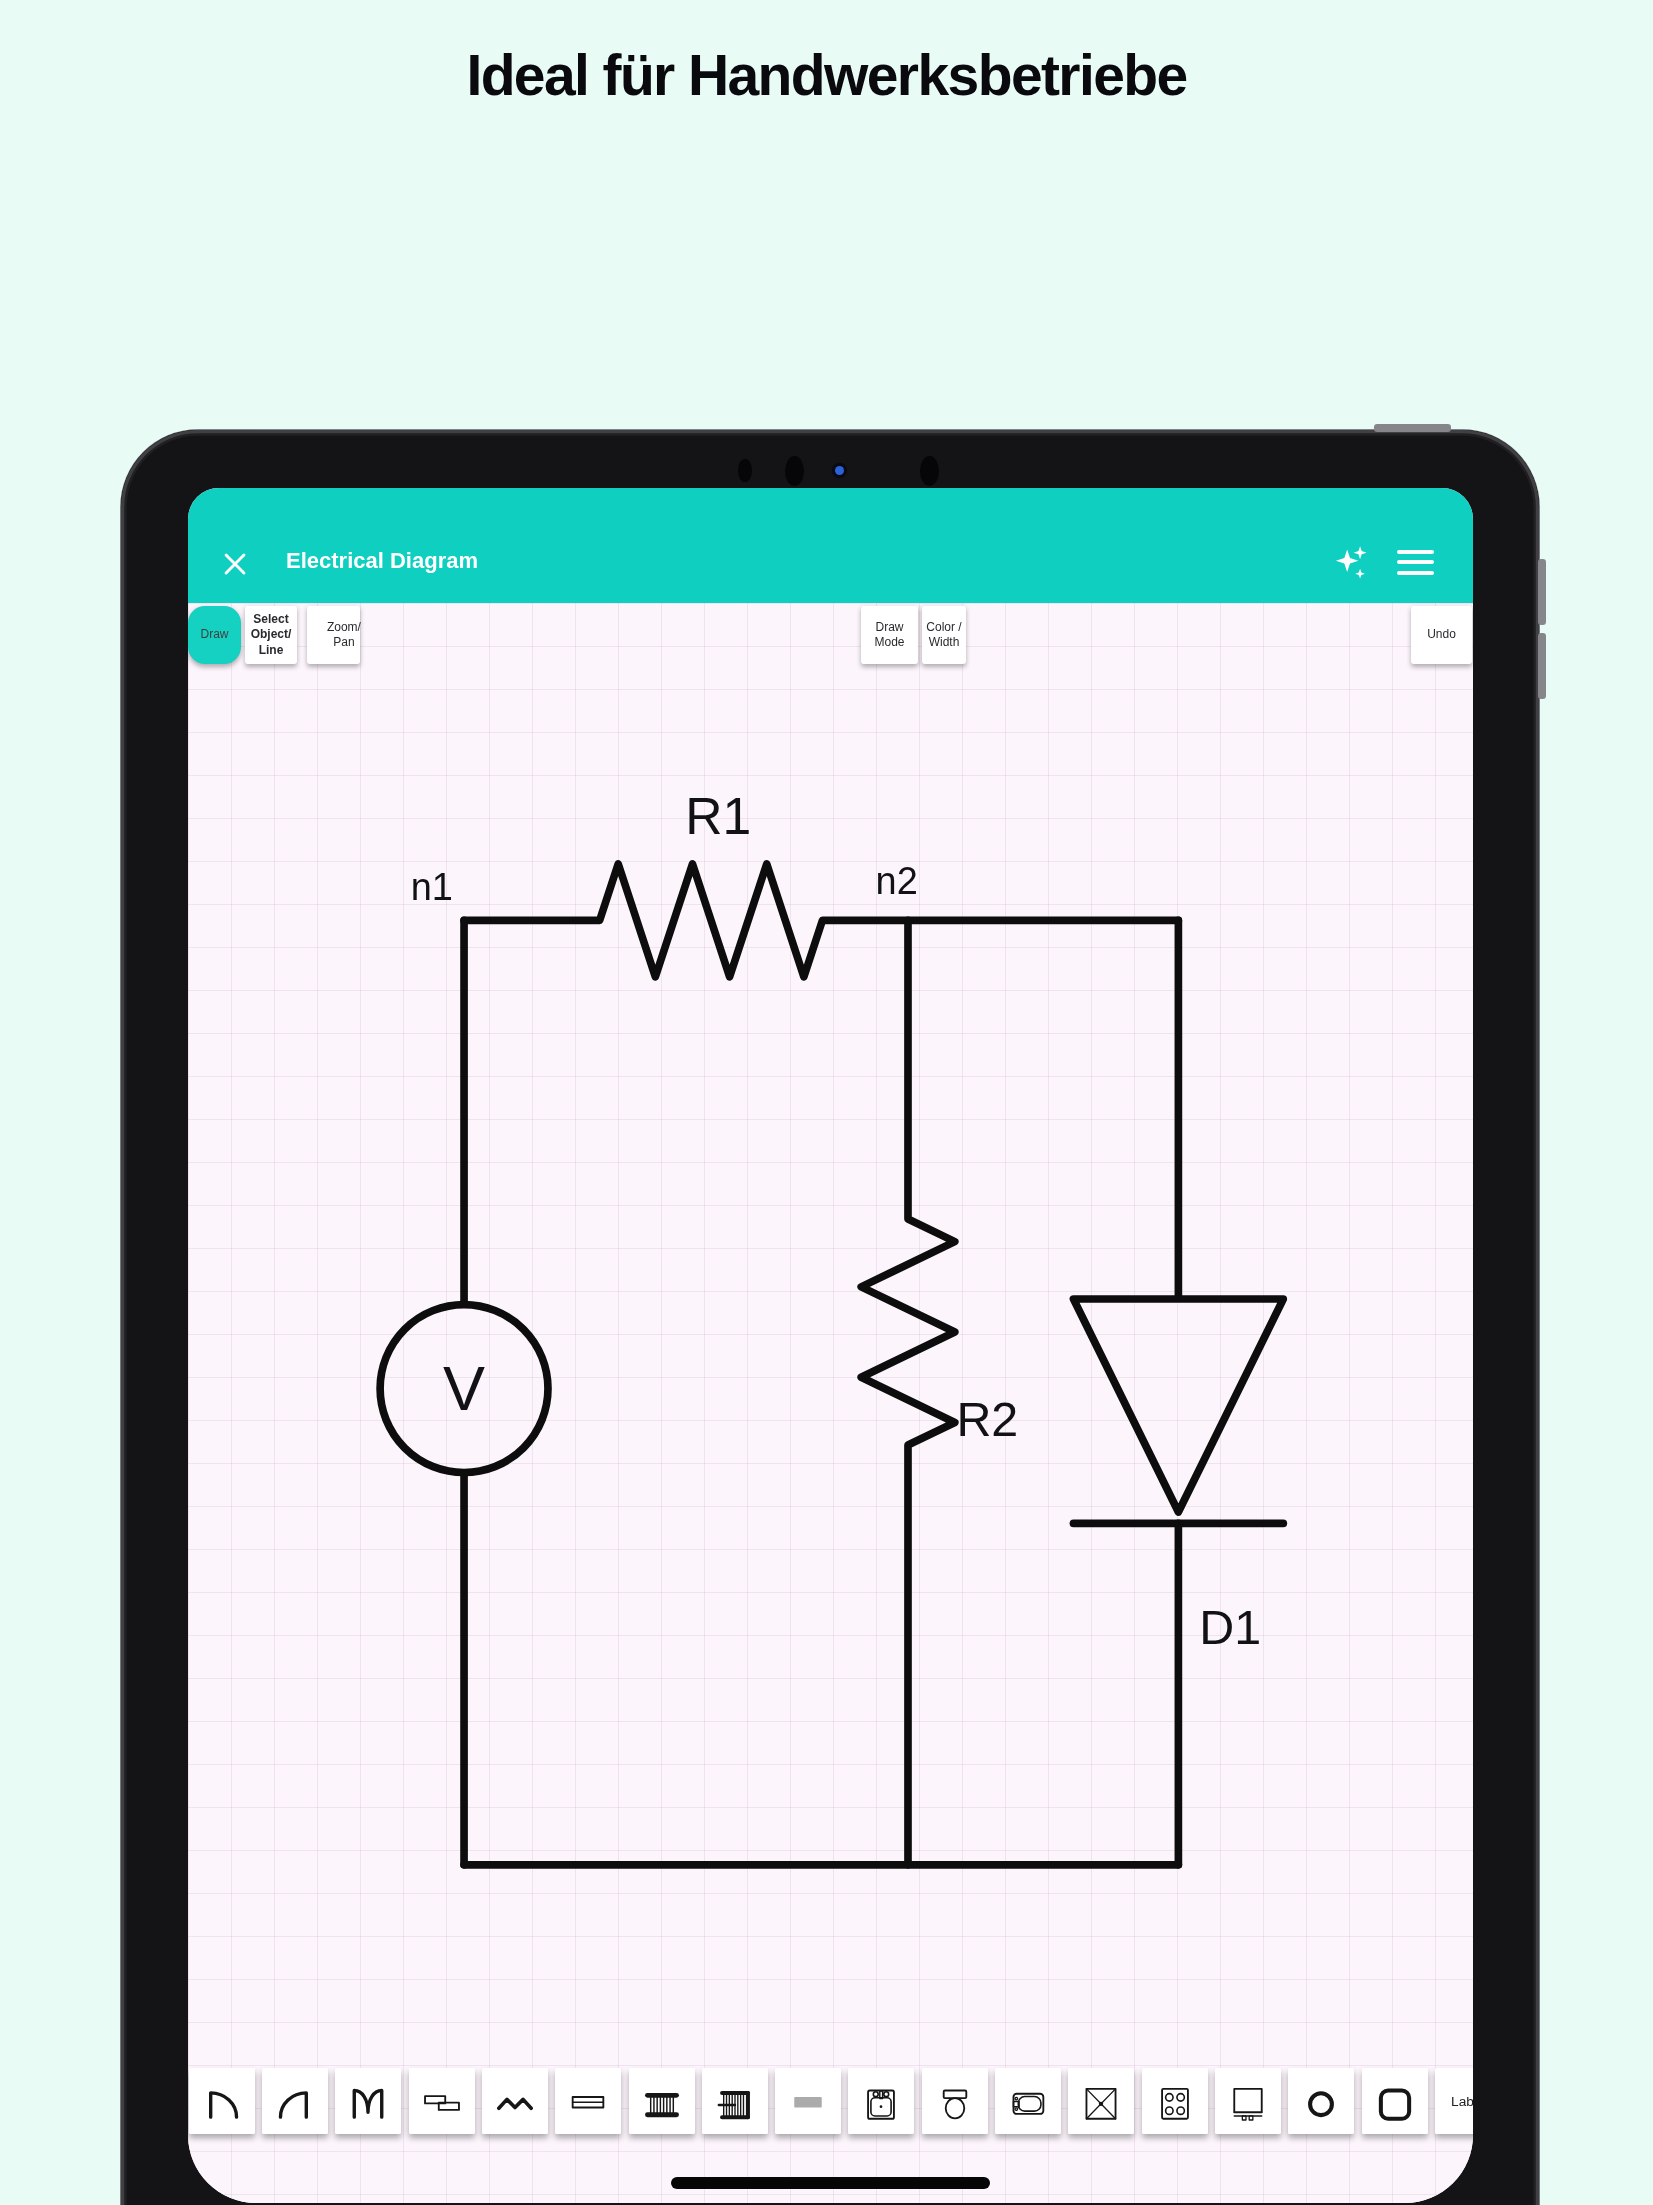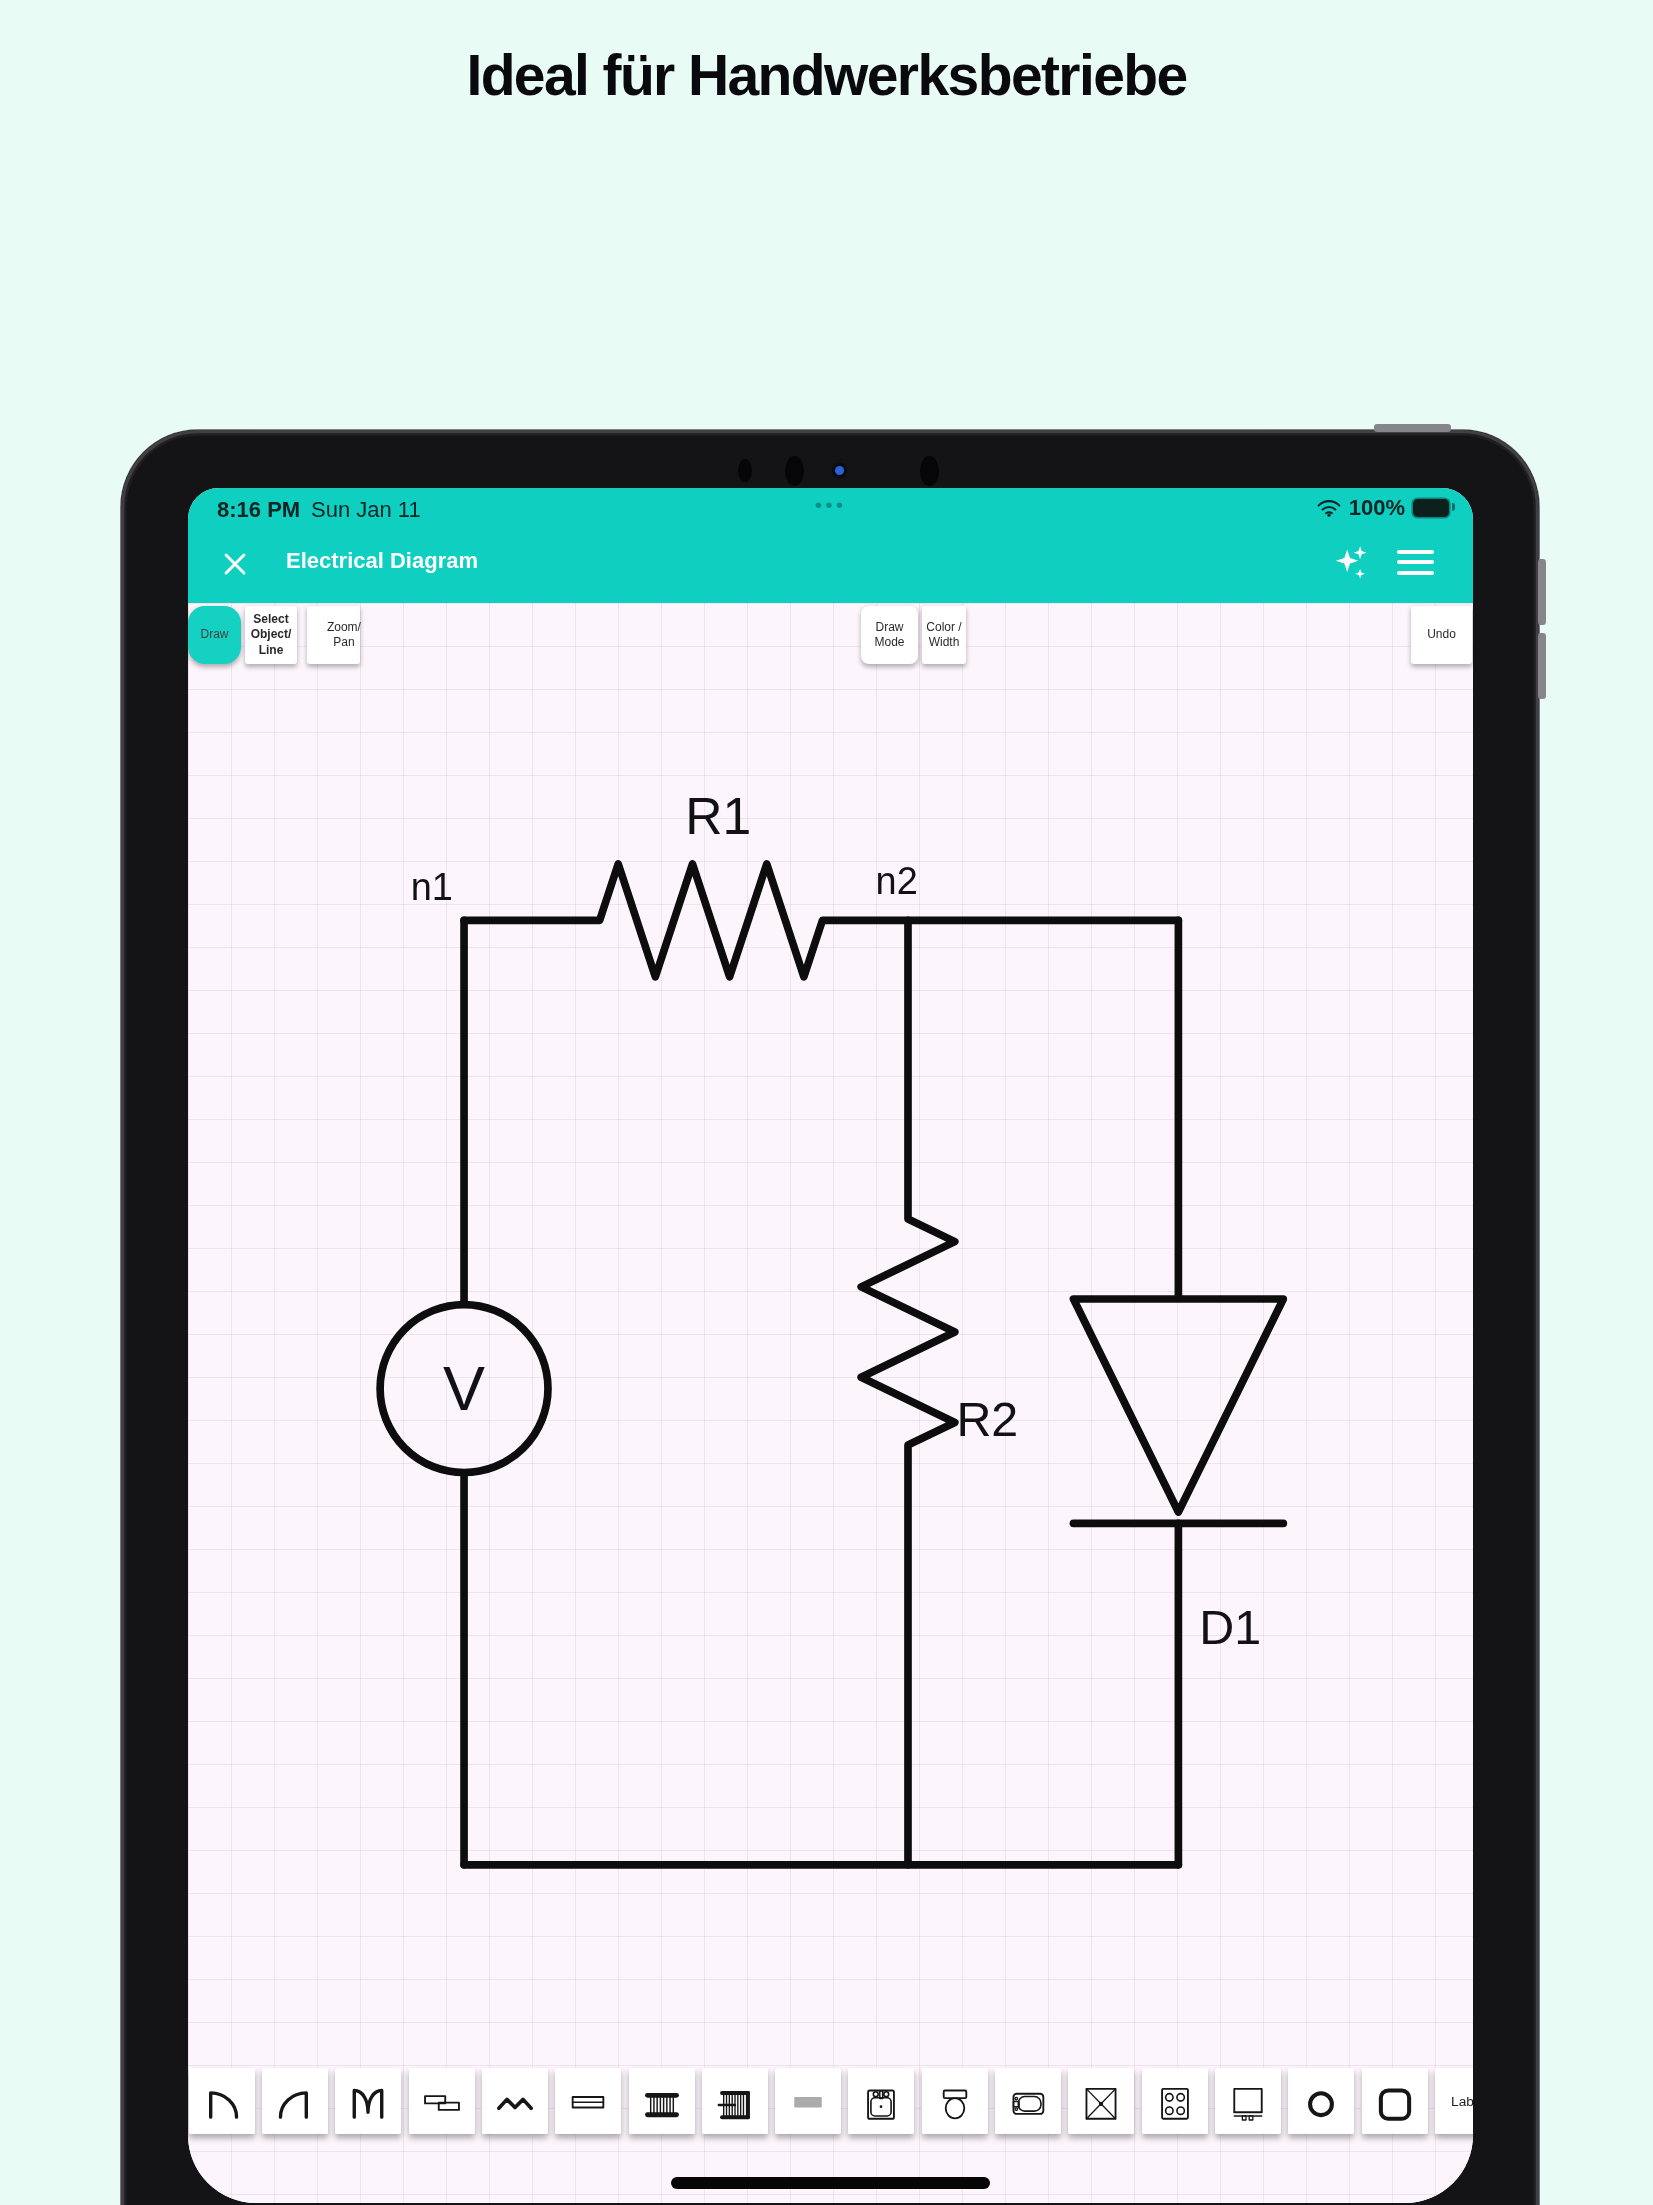--- a/index.html
+++ b/index.html
@@ -66,21 +66,21 @@
   .tbtn{
     position:absolute;top:3.2px;height:58px;background:#fff;border-radius:2.4px;
     box-shadow:0 2.4px 4.8px rgba(0,0,0,.30);
     display:flex;align-items:center;justify-content:center;text-align:center;
     font-size:12px;line-height:1.3;color:#2a2a2e;padding:0 3.2px;box-sizing:border-box;
   }
   .tbtn.active{background:#14d1c2;color:#404040;border-radius:17px;}
   .tbtn.b-draw{left:0;width:53px;}
   .tbtn.b-select{left:57px;width:52px;font-weight:bold;}
   .tbtn.b-zoom{left:119px;width:53px;padding-left:24px;}
-  .tbtn.b-mode{left:673px;width:57px;border-radius:8px;}
+  .tbtn.b-mode{left:673px;width:57px;}
   .tbtn.b-color{left:734px;width:44px;}
   .tbtn.b-undo{left:1223px;width:61px;}
   
   .bottom-row{
     position:absolute;left:0.8px;top:1580px;height:66px;display:flex;gap:7.3px;
   }
   .icon-btn{
     width:66px;height:66px;background:#fff;border-radius:1.6px;flex:0 0 auto;
     box-shadow:0 4px 6.5px rgba(0,0,0,.32);
     display:flex;align-items:center;justify-content:center;
@@ -101,37 +101,20 @@
   <div class="side-btn vol2"></div>
   <div class="cam c1"></div>
   <div class="cam c2"></div>
   <div class="cam c3"></div>
   <div class="cam c4"></div>
   <div class="cam c5"></div>
 
   <div class="screen">
 
     <div class="app-top">
-      <div class="status-row">
-        <span class="st-time">8:16 PM</span>
-        <span class="st-date">Sun Jan 11</span>
-        <span class="st-dots">•••</span>
-        <span class="st-right">
-          <svg width="24" height="18" viewBox="0 0 30 22">
-            <g fill="none" stroke="#0a2523" stroke-width="2.6" stroke-linecap="round">
-              <path d="M2 8 a18 18 0 0 1 26 0"></path>
-              <path d="M7 13 a11.5 11.5 0 0 1 16 0"></path>
-              <path d="M11.5 17.5 a6.5 6.5 0 0 1 7 0"></path>
-            </g>
-            <circle cx="15" cy="20" r="2" fill="#0a2523"></circle>
-          </svg>
-          <span class="st-batt-pct">100%</span>
-          <span class="batt"></span>
-        </span>
-      </div>
       <div class="nav-row">
         <div class="nav-close">
           <svg width="26" height="26" viewBox="0 0 32 32">
             <g stroke="#fff" stroke-width="3.6" stroke-linecap="round">
               <line x1="5" y1="5" x2="27" y2="27"></line>
                 <line x1="27" y1="5" x2="5" y2="27"></line>
             </g>
           </svg>
         </div>
         <div class="nav-title">Electrical Diagram</div>

